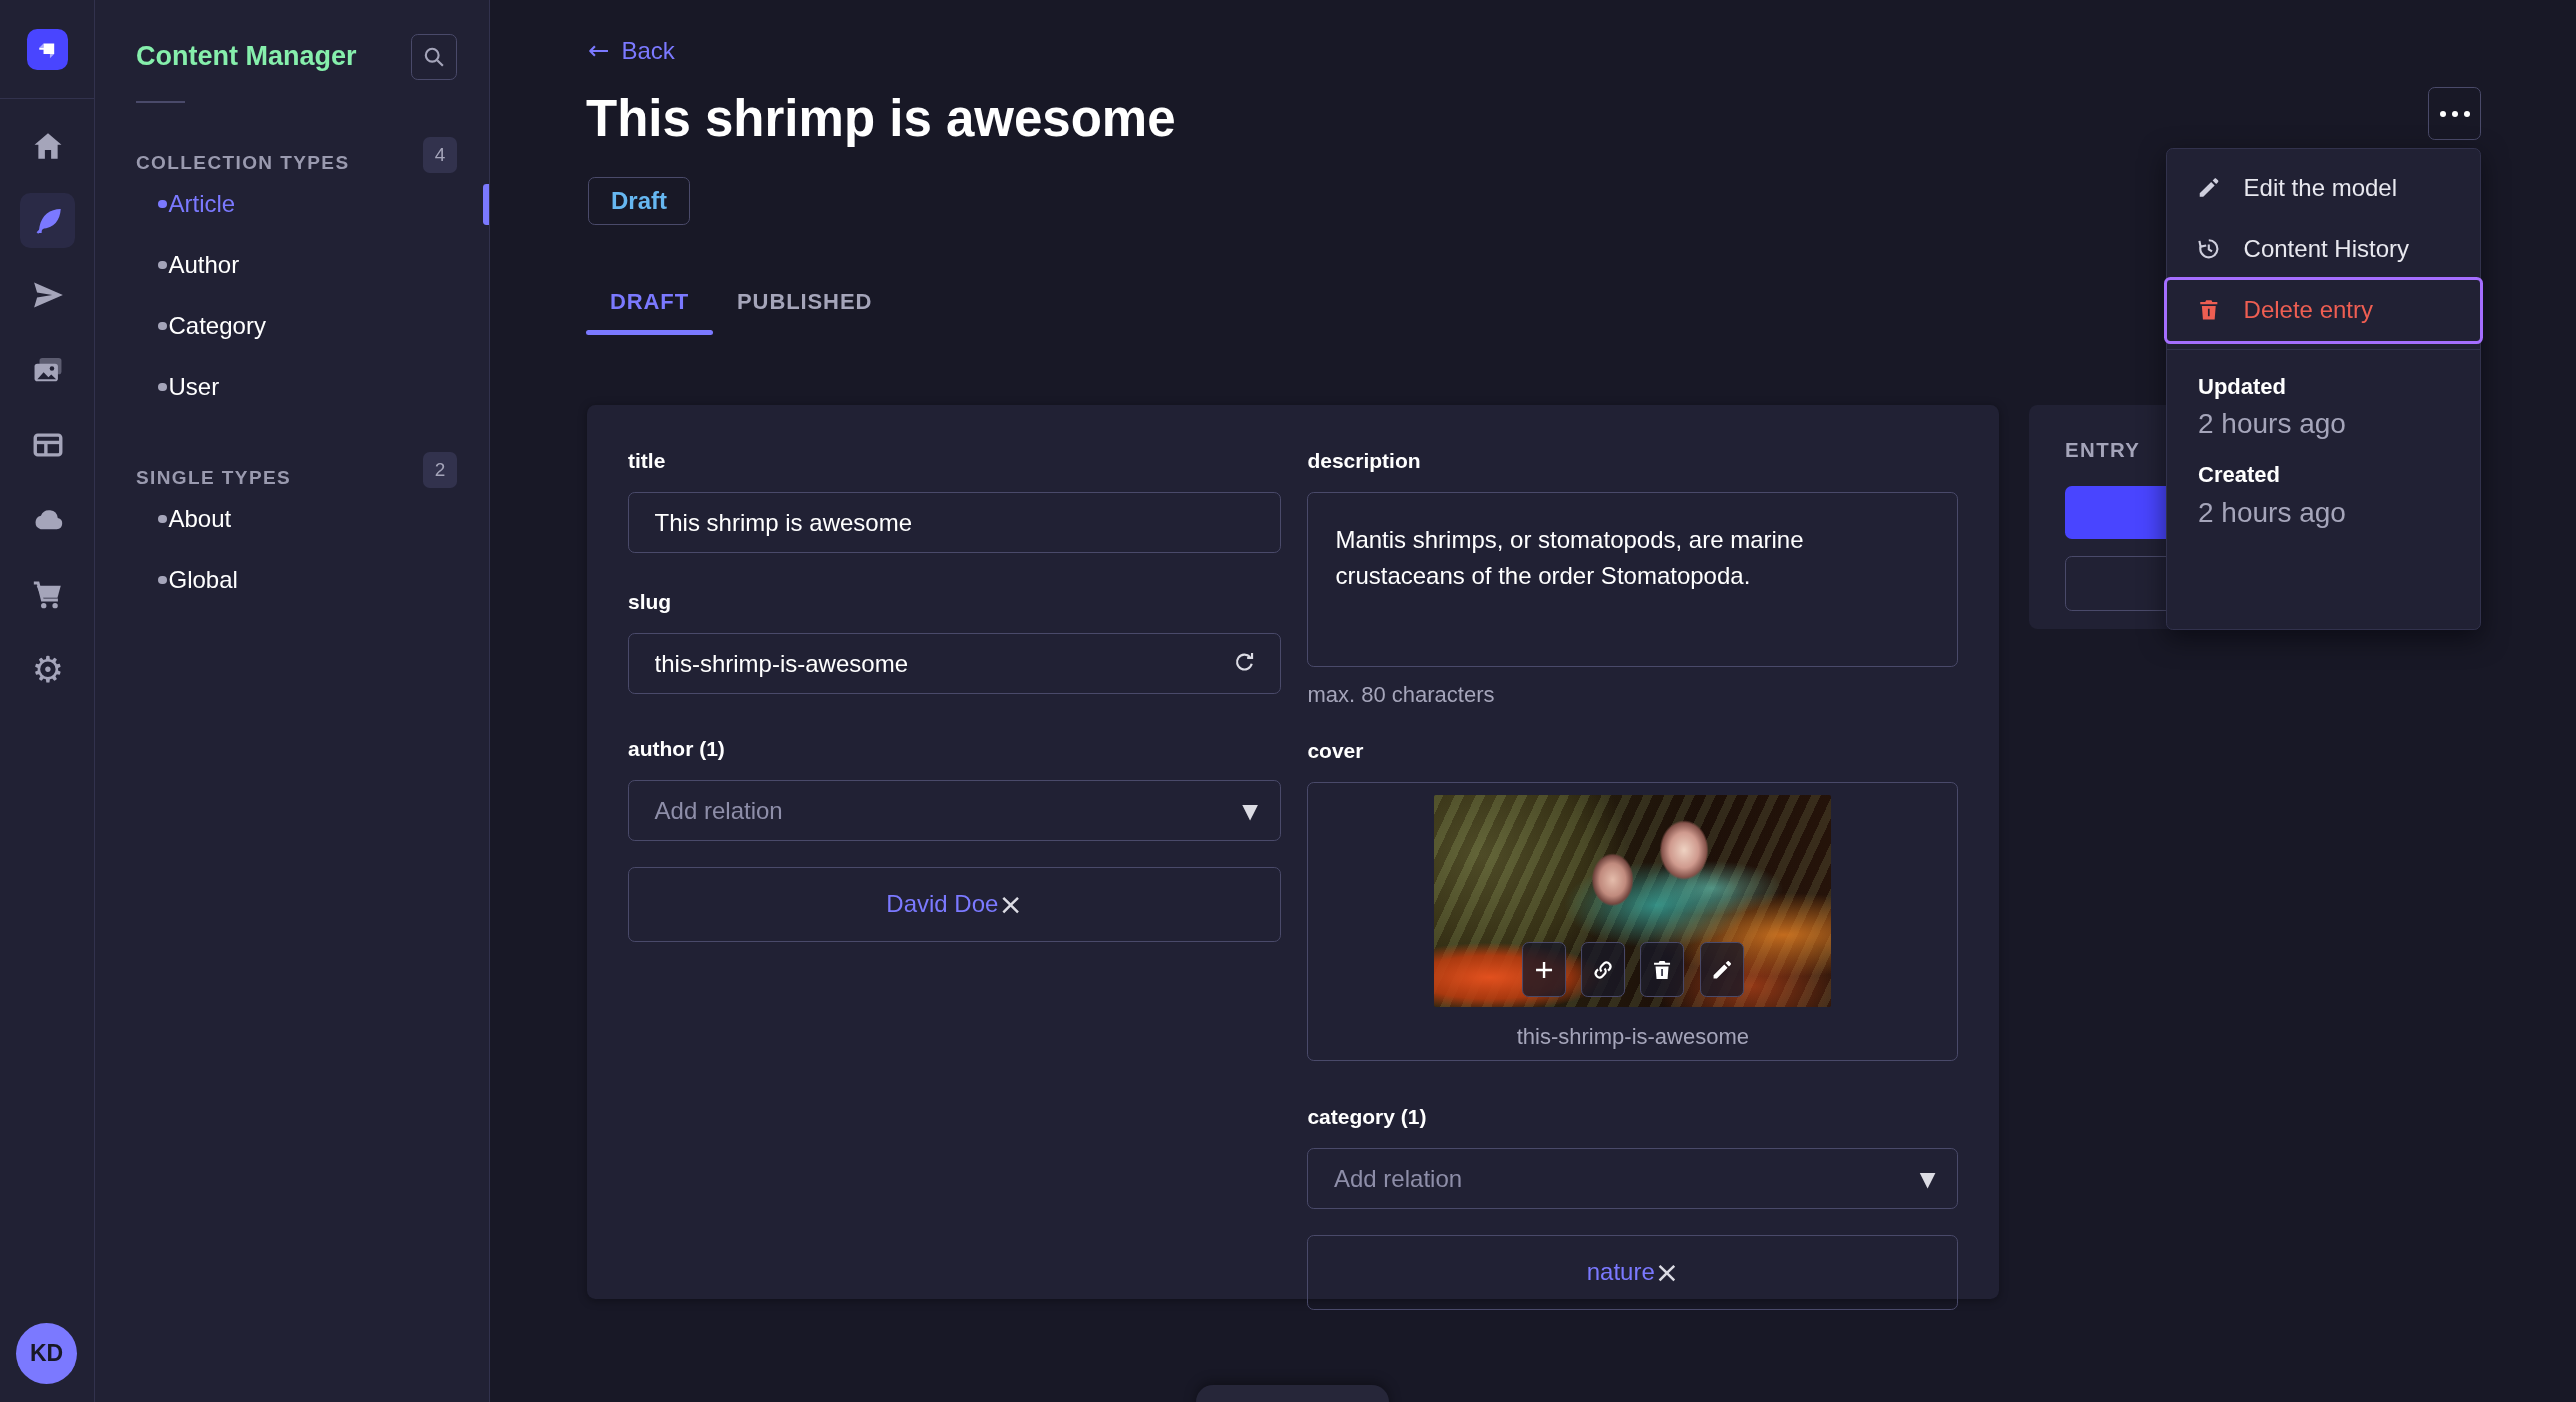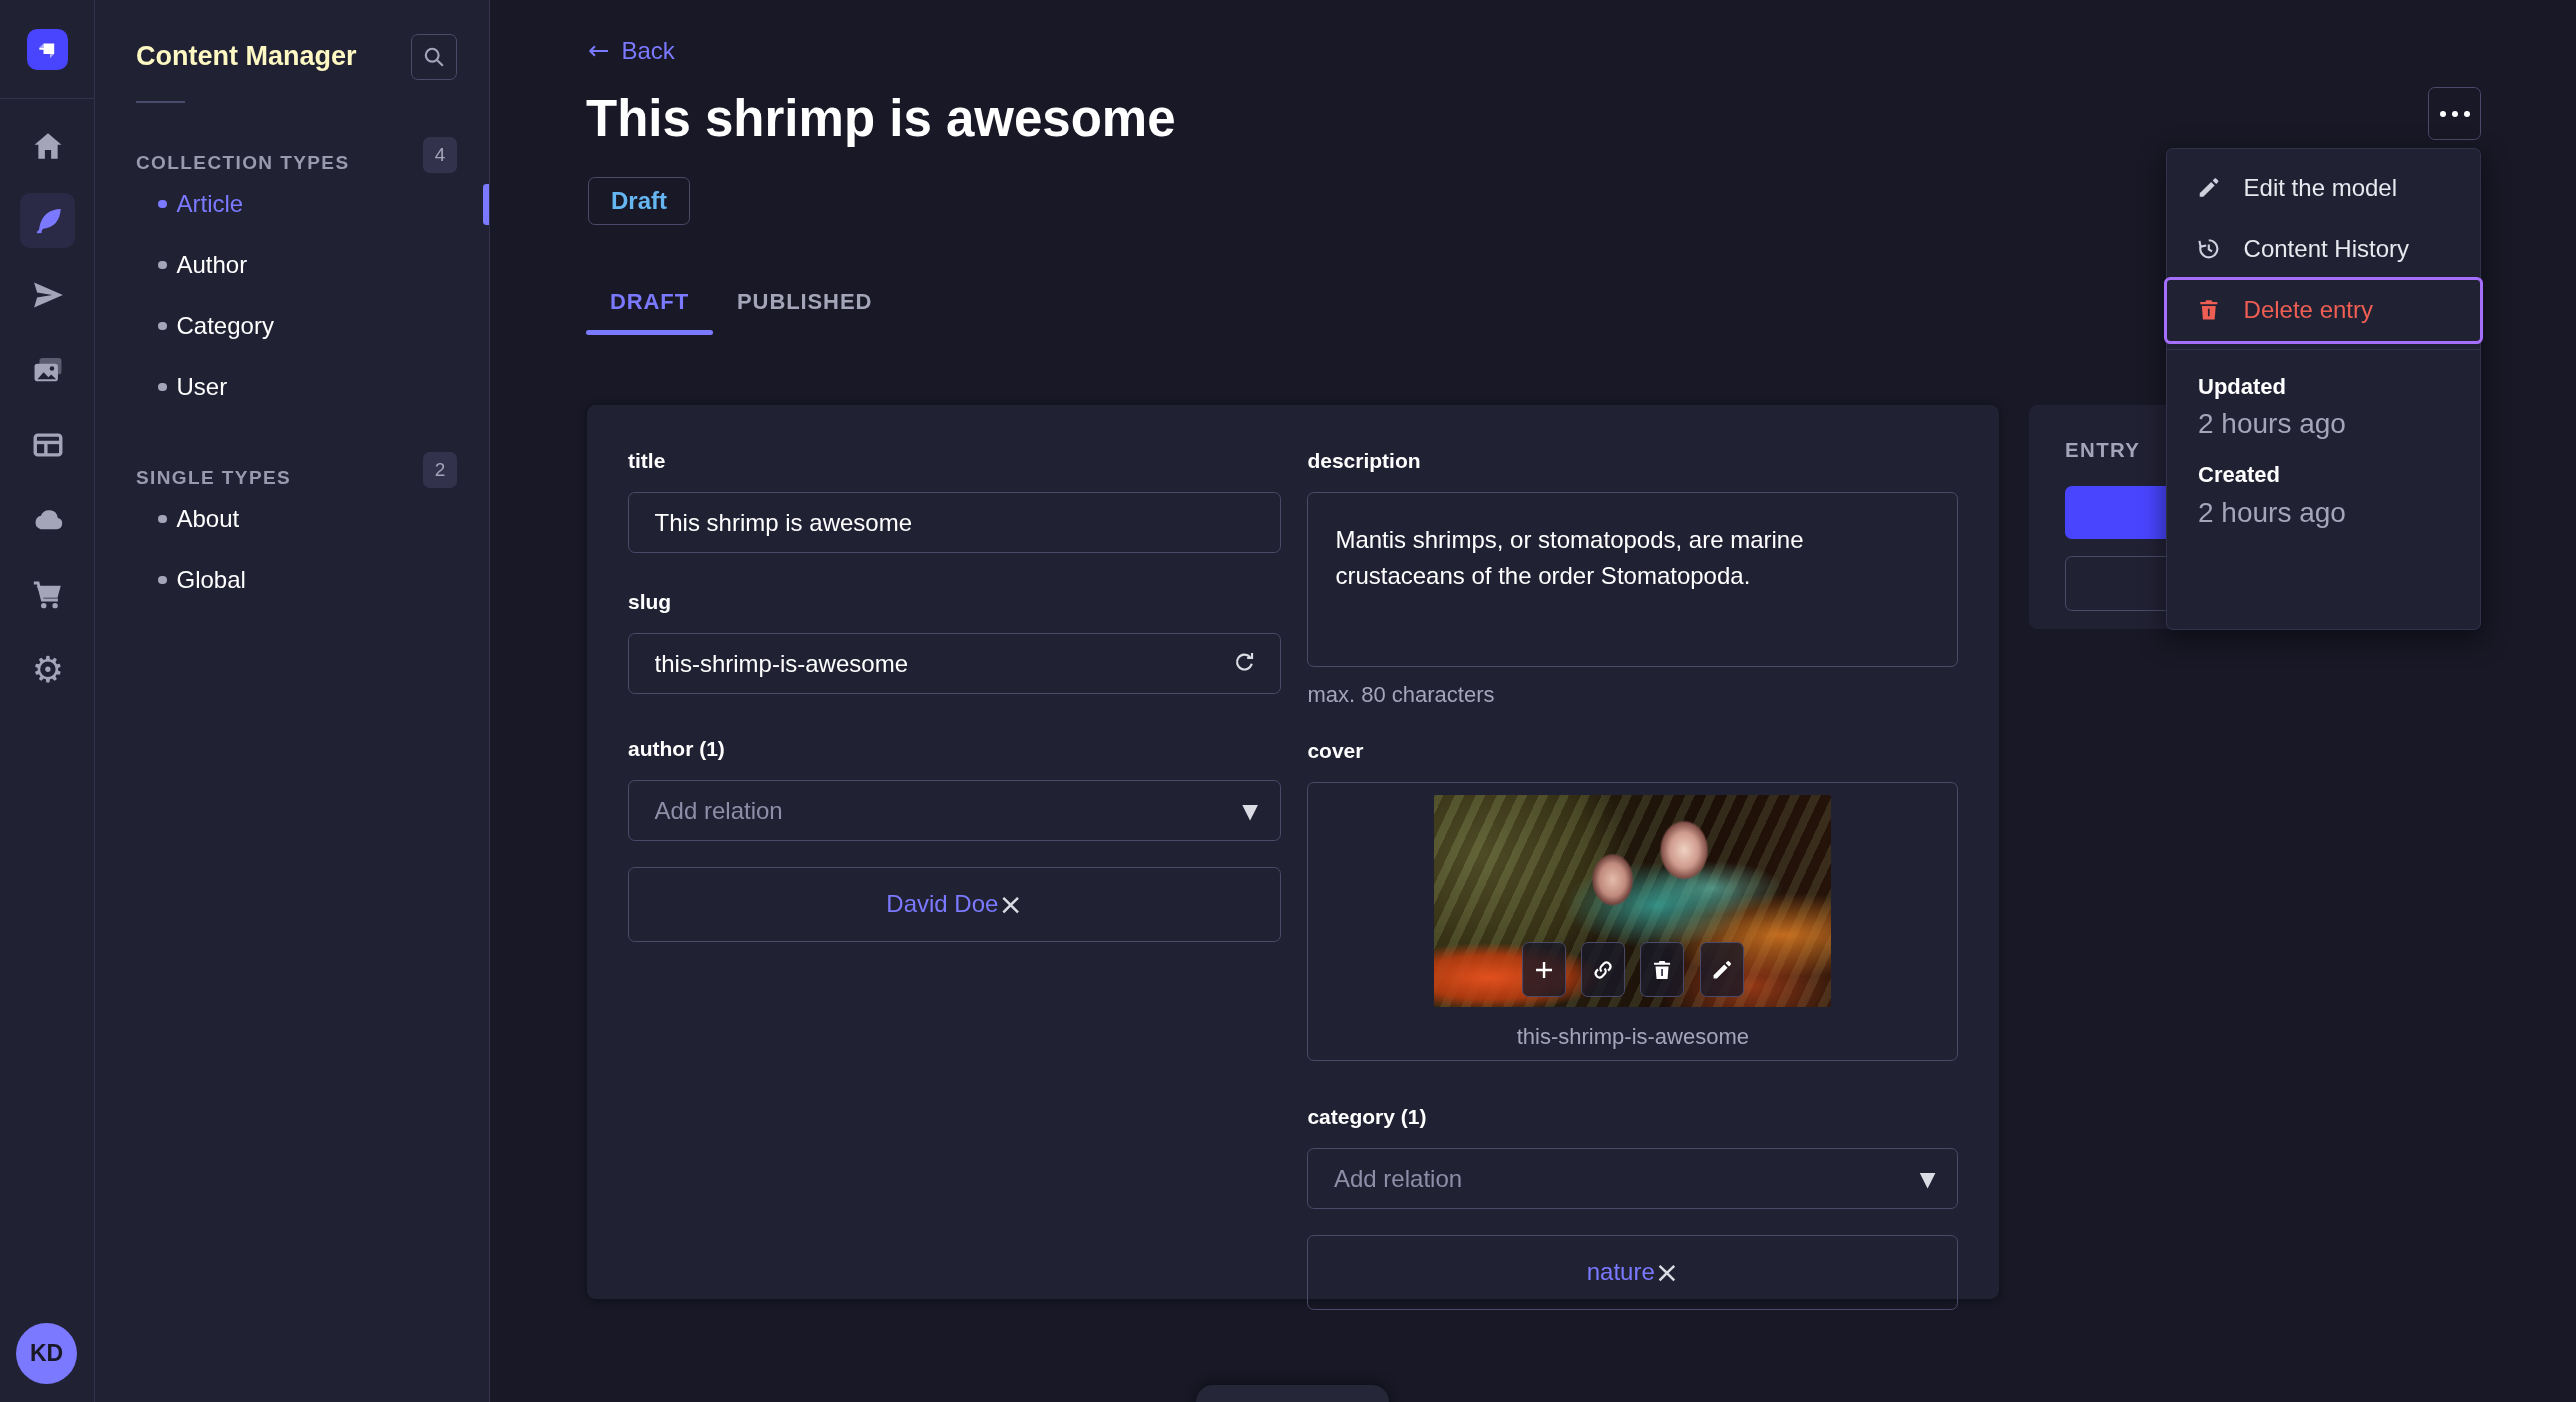--- a/index.html
+++ b/index.html
@@ -36,38 +36,38 @@
     background:#7b79ff; color:#181826; display:flex; align-items:center; justify-content:center;
     font-size:23px; font-weight:700; cursor:pointer;
   }
 
   
   .subnav {
     position:absolute; left:95px; top:0; width:395px; height:1402px;
     background:#212134; border-right:0.9px solid #32324d; z-index:4;
   }
   .subnav-header { position:relative; padding:41px 34px 0 41px; }
-  .subnav-title { font-size:27px; font-weight:700; color:#fef9c3; }
+  .subnav-title { font-size:27px; font-weight:700; color:#86efac; }
   .subnav-search {
     position:absolute; right:32px; top:34px; width:46px; height:46px;
     border:0.9px solid #4a4a6a; border-radius:6.8px; background:transparent;
     display:flex; align-items:center; justify-content:center; color:#a5a5ba; cursor:pointer;
   }
   .subnav-search svg { width:25.6px; height:25.6px; }
   .subnav-hr { margin:29px 0 0 41px; width:49px; height:1.7px; background:#4a4a6a; border:0; }
   .section { margin-top:34px; }
   .section-head { position:relative; padding:0 34px 0 41px; height:37px; display:flex; align-items:flex-end; }
   .section-label { font-size:19px; font-weight:700; letter-spacing:1.4px; color:#9a9aaf; }
   .section-badge {
     position:absolute; right:32px; top:0; min-width:34px; height:36px; padding:0 8.5px;
     background:#32324d; border-radius:6.8px; color:#a5a5ba; font-size:19px;
     display:flex; align-items:center; justify-content:center;
   }
   .nav-item {
-    position:relative; height:61px; display:flex; align-items:center; gap:10px;
+    position:relative; height:61px; display:flex; align-items:center; gap:2px;
     padding-left:63px; font-size:24px; color:#ffffff; cursor:pointer;
   }
   .nav-item .bullet { width:8.5px; height:8.5px; border-radius:50%; background:#a5a5ba; flex:0 0 auto; }
   .nav-item.active { color:#7b79ff; }
   .nav-item.active .bullet { background:#7b79ff; }
   .nav-item .edge-indicator {
     position:absolute; right:0; top:10.2px; width:6px; height:41px; border-radius:3.4px 0 0 3.4px; background:#7b79ff;
   }
 
   

